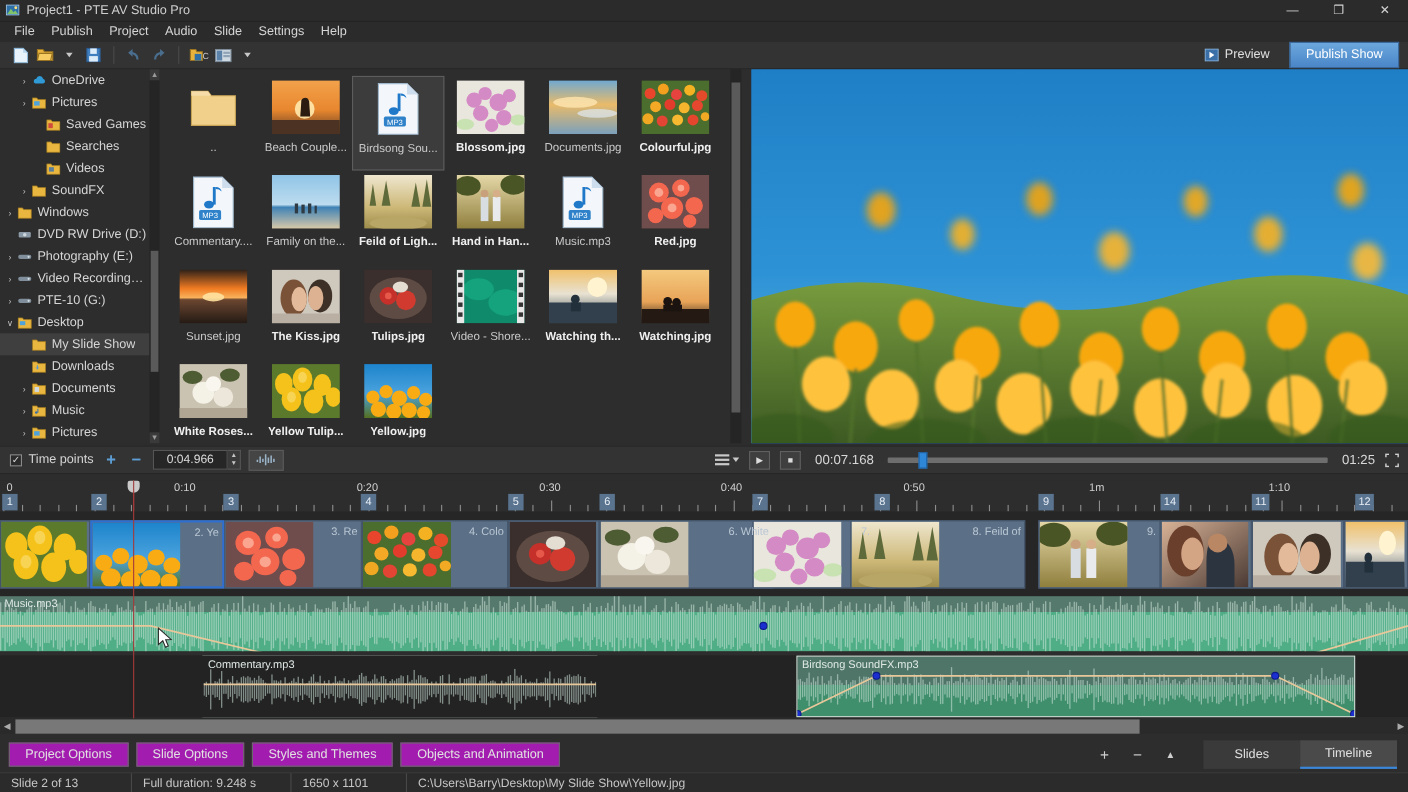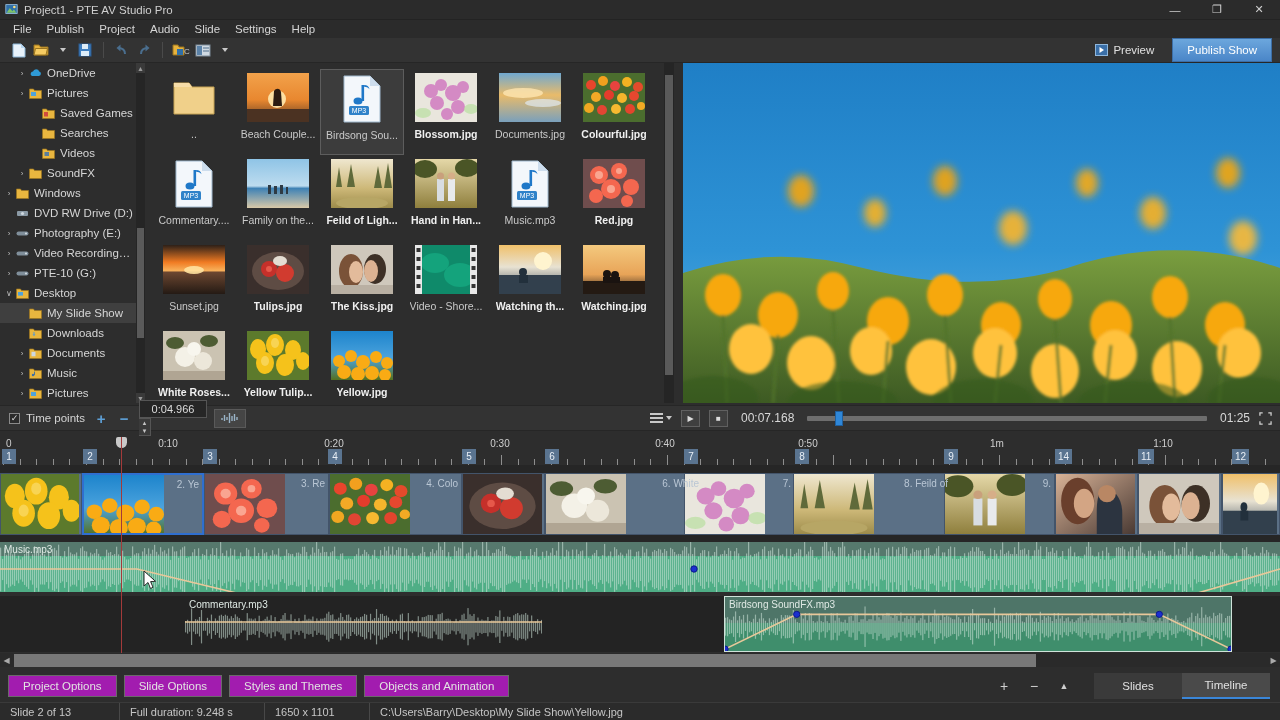--- a/index.html
+++ b/index.html
@@ -653,42 +653,42 @@
               </defs>
               <rect width="62" height="49" fill="url(#ss)"></rect>
               <ellipse cx="31" cy="25" rx="10" ry="4" fill="#ffe2a0" opacity=".9"></ellipse>
             </svg>
           </div>
           <div class="fname">Sunset.jpg</div>
         </div>
         <div class="fcell">
           <div class="fthumb">
             <svg width="62" height="49" viewBox="0 0 62 49" preserveAspectRatio="none">
+              <rect width="62" height="49" fill="#cfc8bc"></rect>
+              <ellipse cx="20" cy="26" rx="12" ry="17" fill="#7a5238"></ellipse>
+              <ellipse cx="25" cy="27" rx="7" ry="11" fill="#e3bb9b"></ellipse>
+              <ellipse cx="44" cy="24" rx="11" ry="15" fill="#3d3026"></ellipse>
+              <ellipse cx="40" cy="26" rx="7" ry="11" fill="#dcb292"></ellipse>
+              <path d="M0 40h62v9H0z" fill="#b9b0a3"></path>
+            </svg>
+          </div>
+          <div class="fname bold">The Kiss.jpg</div>
+        </div>
+        <div class="fcell">
+          <div class="fthumb">
+            <svg width="62" height="49" viewBox="0 0 62 49" preserveAspectRatio="none">
               <rect width="62" height="49" fill="#3a2f2c"></rect>
               <ellipse cx="31" cy="26" rx="26" ry="19" fill="#5e4c44"></ellipse>
               <circle cx="22" cy="24" r="8" fill="#c5302a"></circle>
               <circle cx="38" cy="28" r="9" fill="#d13b2f"></circle>
               <ellipse cx="33" cy="16" rx="7" ry="5" fill="#e4ddd2"></ellipse>
               <circle cx="22" cy="24" r="3" fill="#e6584a"></circle>
             </svg>
           </div>
           <div class="fname bold">Tulips.jpg</div>
-        </div>
-        <div class="fcell">
-          <div class="fthumb">
-            <svg width="62" height="49" viewBox="0 0 62 49" preserveAspectRatio="none">
-              <rect width="62" height="49" fill="#cfc8bc"></rect>
-              <ellipse cx="20" cy="26" rx="12" ry="17" fill="#7a5238"></ellipse>
-              <ellipse cx="25" cy="27" rx="7" ry="11" fill="#e3bb9b"></ellipse>
-              <ellipse cx="44" cy="24" rx="11" ry="15" fill="#3d3026"></ellipse>
-              <ellipse cx="40" cy="26" rx="7" ry="11" fill="#dcb292"></ellipse>
-              <path d="M0 40h62v9H0z" fill="#b9b0a3"></path>
-            </svg>
-          </div>
-          <div class="fname bold">The Kiss.jpg</div>
         </div>
         <div class="fcell">
           <div class="fthumb">
             <svg width="62" height="49" viewBox="0 0 62 49" preserveAspectRatio="none">
               <rect width="62" height="49" fill="#0f8a6a"></rect>
               <g fill="#14a37c">
                 <ellipse cx="20" cy="18" rx="14" ry="10"></ellipse>
                 <ellipse cx="45" cy="30" rx="16" ry="12"></ellipse>
               </g>
               <g fill="#e8e8e8">
@@ -899,21 +899,21 @@
         <ellipse cx="570" cy="336" rx="45" ry="22"></ellipse>
       </g>
     </svg>
   </div>
 
   <div class="midbar">
     <div class="chk">✓</div>
     <span class="midlabel">Time points</span>
     <span class="plusmin">+</span>
     <span class="plusmin">−</span>
-    <div style="display:flex;margin-left:8px;flex-direction:column;">
+    <div style="display:flex;margin-left:8px;">
       <div class="timefield" style="margin-left:0;">0:04.966</div>
       <div class="spin">
           <div>▲</div>
           <div>▼</div>
         </div>
     </div>
     <div class="wavebtn">
       <svg width="20" height="12" viewBox="0 0 20 12">
           <g stroke="#9ab4c8" stroke-width="1.4">
         <path d="M2 6v2"></path>
@@ -1030,21 +1030,21 @@
       <div class="rtick" style="left: 1198px; height: 6px;"></div>
       <div class="rtick" style="left: 1215px; height: 6px;"></div>
       <div class="rtick" style="left: 1231px; height: 6px;"></div>
       <div class="rtick" style="left: 1248px; height: 6px;"></div>
       <div class="rtick" style="left: 1265px; height: 6px;"></div>
       <div class="rlabel" style="left: 6px; transform: none;">0</div>
       <div class="rlabel" style="left: 168px;">0:10</div>
       <div class="rlabel" style="left: 334px;">0:20</div>
       <div class="rlabel" style="left: 500px;">0:30</div>
       <div class="rlabel" style="left: 665px;">0:40</div>
-      <div class="rlabel" style="left: 808px;">0:50</div>
+      <div class="rlabel" style="left: 831px;">0:50</div>
       <div class="rlabel" style="left: 997px;">1m</div>
       <div class="rlabel" style="left: 1163px;">1:10</div>
       <div class="slidenum" style="left: 2px;">1</div>
       <div class="slidenum" style="left: 83px;">2</div>
       <div class="slidenum" style="left: 203px;">3</div>
       <div class="slidenum" style="left: 328px;">4</div>
       <div class="slidenum" style="left: 462px;">5</div>
       <div class="slidenum" style="left: 545px;">6</div>
       <div class="slidenum" style="left: 684px;">7</div>
       <div class="slidenum" style="left: 795px;">8</div>
@@ -1178,21 +1178,21 @@
               <circle cx="43" cy="34" r="7"></circle>
               <circle cx="32" cy="41" r="6"></circle>
             </g>
             <g fill="#b9e0a0" opacity=".7">
               <ellipse cx="8" cy="40" rx="8" ry="5"></ellipse>
               <ellipse cx="56" cy="36" rx="7" ry="5"></ellipse>
             </g>
           </svg></div>
         <div class="sc-label">7.</div>
       </div>
-      <div class="slideclip" style="left: 793px; width: 159px; text-align: right;">
+      <div class="slideclip" style="left: 773px; width: 159px; text-align: right;">
         <div class="sc-img"><svg width="80" height="60" viewBox="0 0 62 49" preserveAspectRatio="none">
             <defs>
               <linearGradient id="fd" x1="0" y1="0" x2="0" y2="1">
                 <stop offset="0%" stop-color="#efe7cf"></stop>
                 <stop offset="60%" stop-color="#cdb878"></stop>
                 <stop offset="100%" stop-color="#9d8c4b"></stop>
               </linearGradient>
             </defs>
             <rect width="62" height="49" fill="url(#fd)"></rect>
             <g fill="#5f6a3a">

